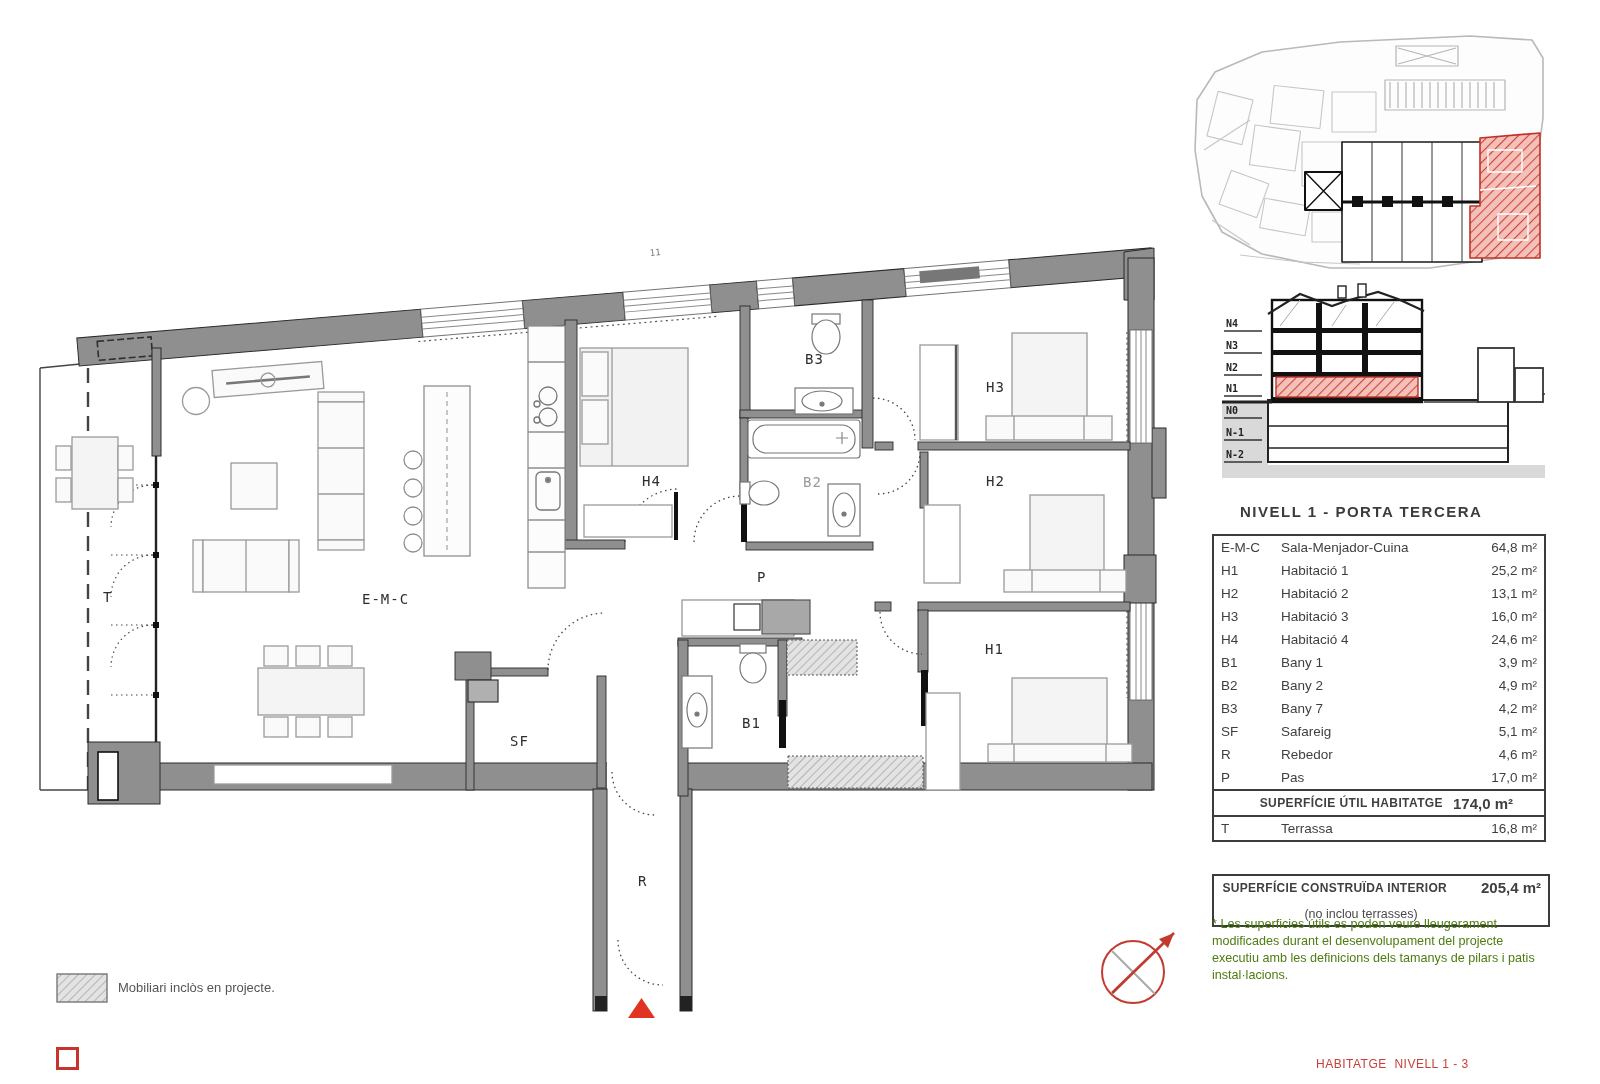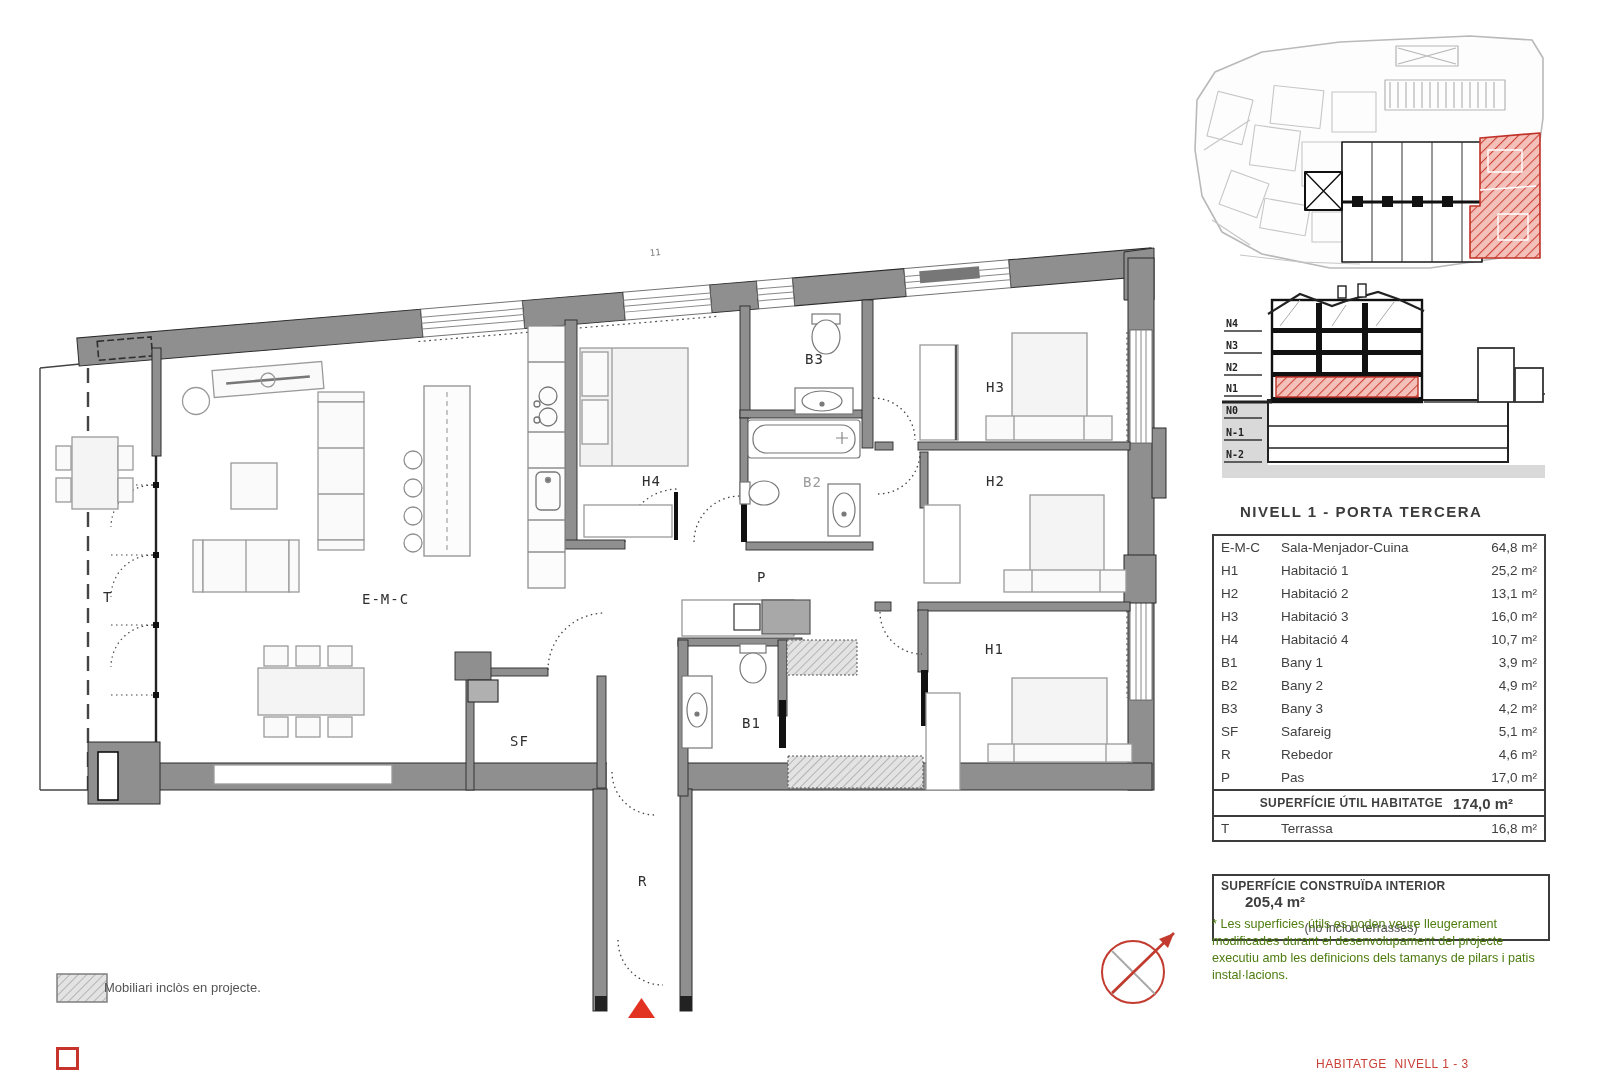--- a/index.html
+++ b/index.html
@@ -13,26 +13,26 @@
   .trow{display:flex;align-items:center;height:23px;padding:0 7px;}
   .trow .code{width:60px;flex:none;}
   .trow .rname{flex:1;}
   .trow .rarea{width:82px;flex:none;text-align:right;}
   .subrow{display:flex;align-items:center;height:24px;padding:0 7px;border-top:2px solid #3c3c3c;}
   .subrow .slabel{flex:1;text-align:right;font-weight:bold;font-size:12px;letter-spacing:.4px;padding-right:10px;}
   .subrow .sval{width:84px;font-weight:bold;font-size:15px;}
   .box2{border:2px solid #3c3c3c;border-top:none;background:#fff;}
   .box2 .subrow{border-top:none;}
   .box3{left:1212px;top:874px;width:334px;border:2px solid #3c3c3c;background:#fff;padding:3px 0 4px 0;}
-  .b3line{display:flex;align-items:flex-start;padding:0 7px;flex-direction:column;}
+  .b3line{display:flex;align-items:center;padding:0 7px;}
   .b3label{flex:1;text-align:right;font-weight:bold;font-size:12px;letter-spacing:.3px;padding-right:10px;}
   .b3val{width:84px;text-align:right;font-weight:bold;font-size:15px;}
   .b3note{text-align:center;font-size:12.5px;color:#4a4a4a;padding-right:40px;margin-top:11px;}
   .footnote{left:1212px;top:916px;width:336px;font-size:12.6px;line-height:1.34;color:#4d7c0f;}
-  .legend-label{left:104px;top:980px;font-size:13px;color:#555;}
+  .legend-label{left:118px;top:980px;font-size:13px;color:#555;}
   .footer-title{left:88px;top:1044px;font-size:20px;letter-spacing:.5px;color:#2c2c2c;font-weight:500;white-space:pre;}
   .logo-box{left:56px;top:1047px;width:17px;height:17px;border:3px solid #c7342c;}
   .sheet-label{left:1316px;top:1057px;font-size:12px;letter-spacing:.5px;color:#c84038;font-weight:500;white-space:pre;}
 </style>
 </head>
 <body>
 
 <div class="page">
 
 <svg class="abs" style="left:0;top:0" width="1600" height="1084" viewBox="0 0 1600 1084">
@@ -443,35 +443,35 @@
             <span class="rarea">13,1 m²</span>
           </div>
           <div class="trow">
             <span class="code">H3</span>
             <span class="rname">Habitació 3</span>
             <span class="rarea">16,0 m²</span>
           </div>
           <div class="trow">
             <span class="code">H4</span>
             <span class="rname">Habitació 4</span>
-            <span class="rarea">10,7 m²</span>
+            <span class="rarea">24,6 m²</span>
           </div>
           <div class="trow">
             <span class="code">B1</span>
             <span class="rname">Bany 1</span>
             <span class="rarea">3,9 m²</span>
           </div>
           <div class="trow">
             <span class="code">B2</span>
             <span class="rname">Bany 2</span>
             <span class="rarea">4,9 m²</span>
           </div>
           <div class="trow">
             <span class="code">B3</span>
-            <span class="rname">Bany 3</span>
+            <span class="rname">Bany 7</span>
             <span class="rarea">4,2 m²</span>
           </div>
           <div class="trow">
             <span class="code">SF</span>
             <span class="rname">Safareig</span>
             <span class="rarea">5,1 m²</span>
           </div>
           <div class="trow">
             <span class="code">R</span>
             <span class="rname">Rebedor</span>

